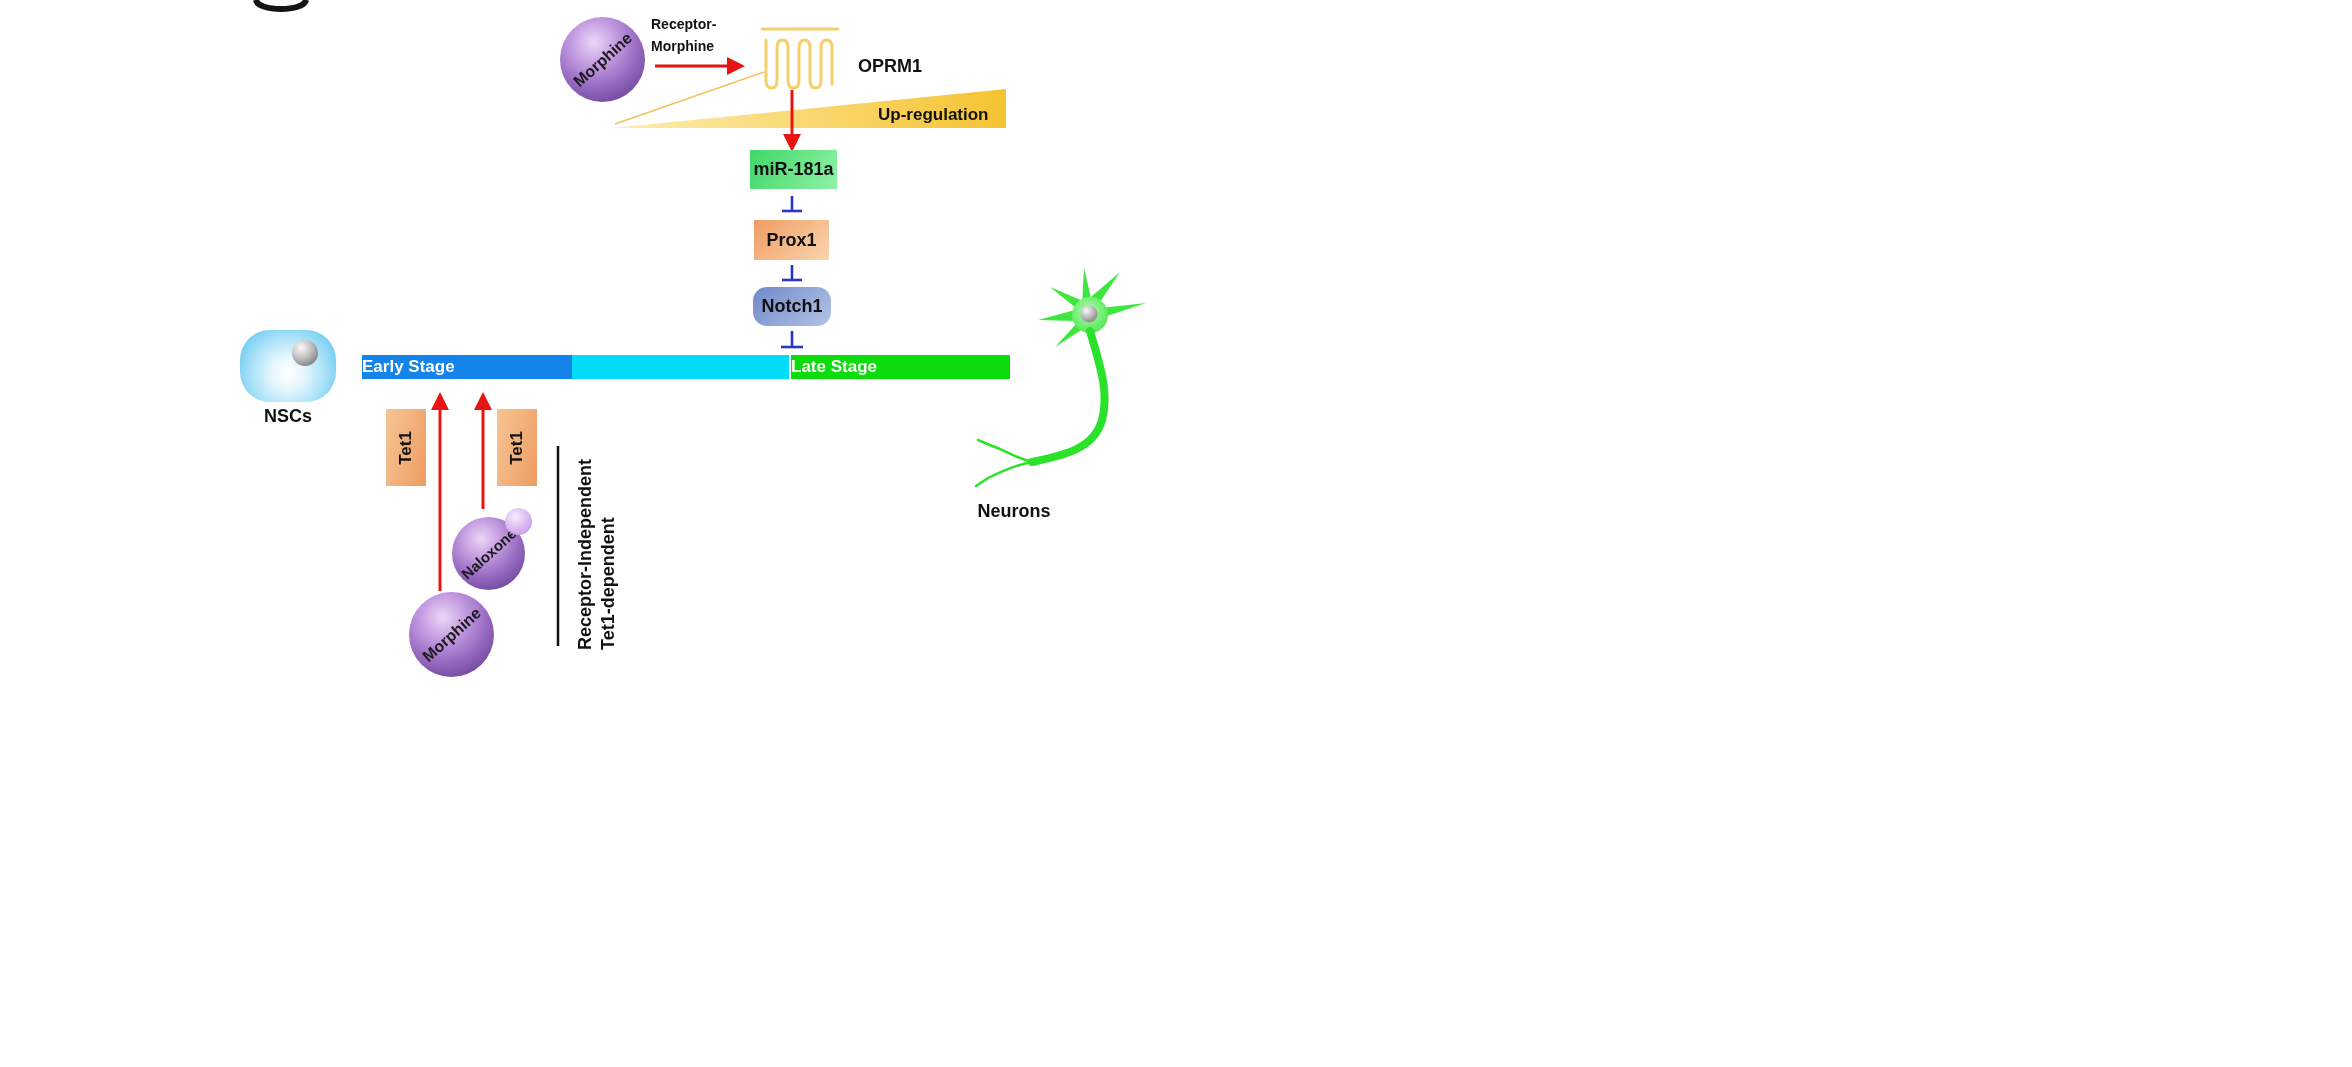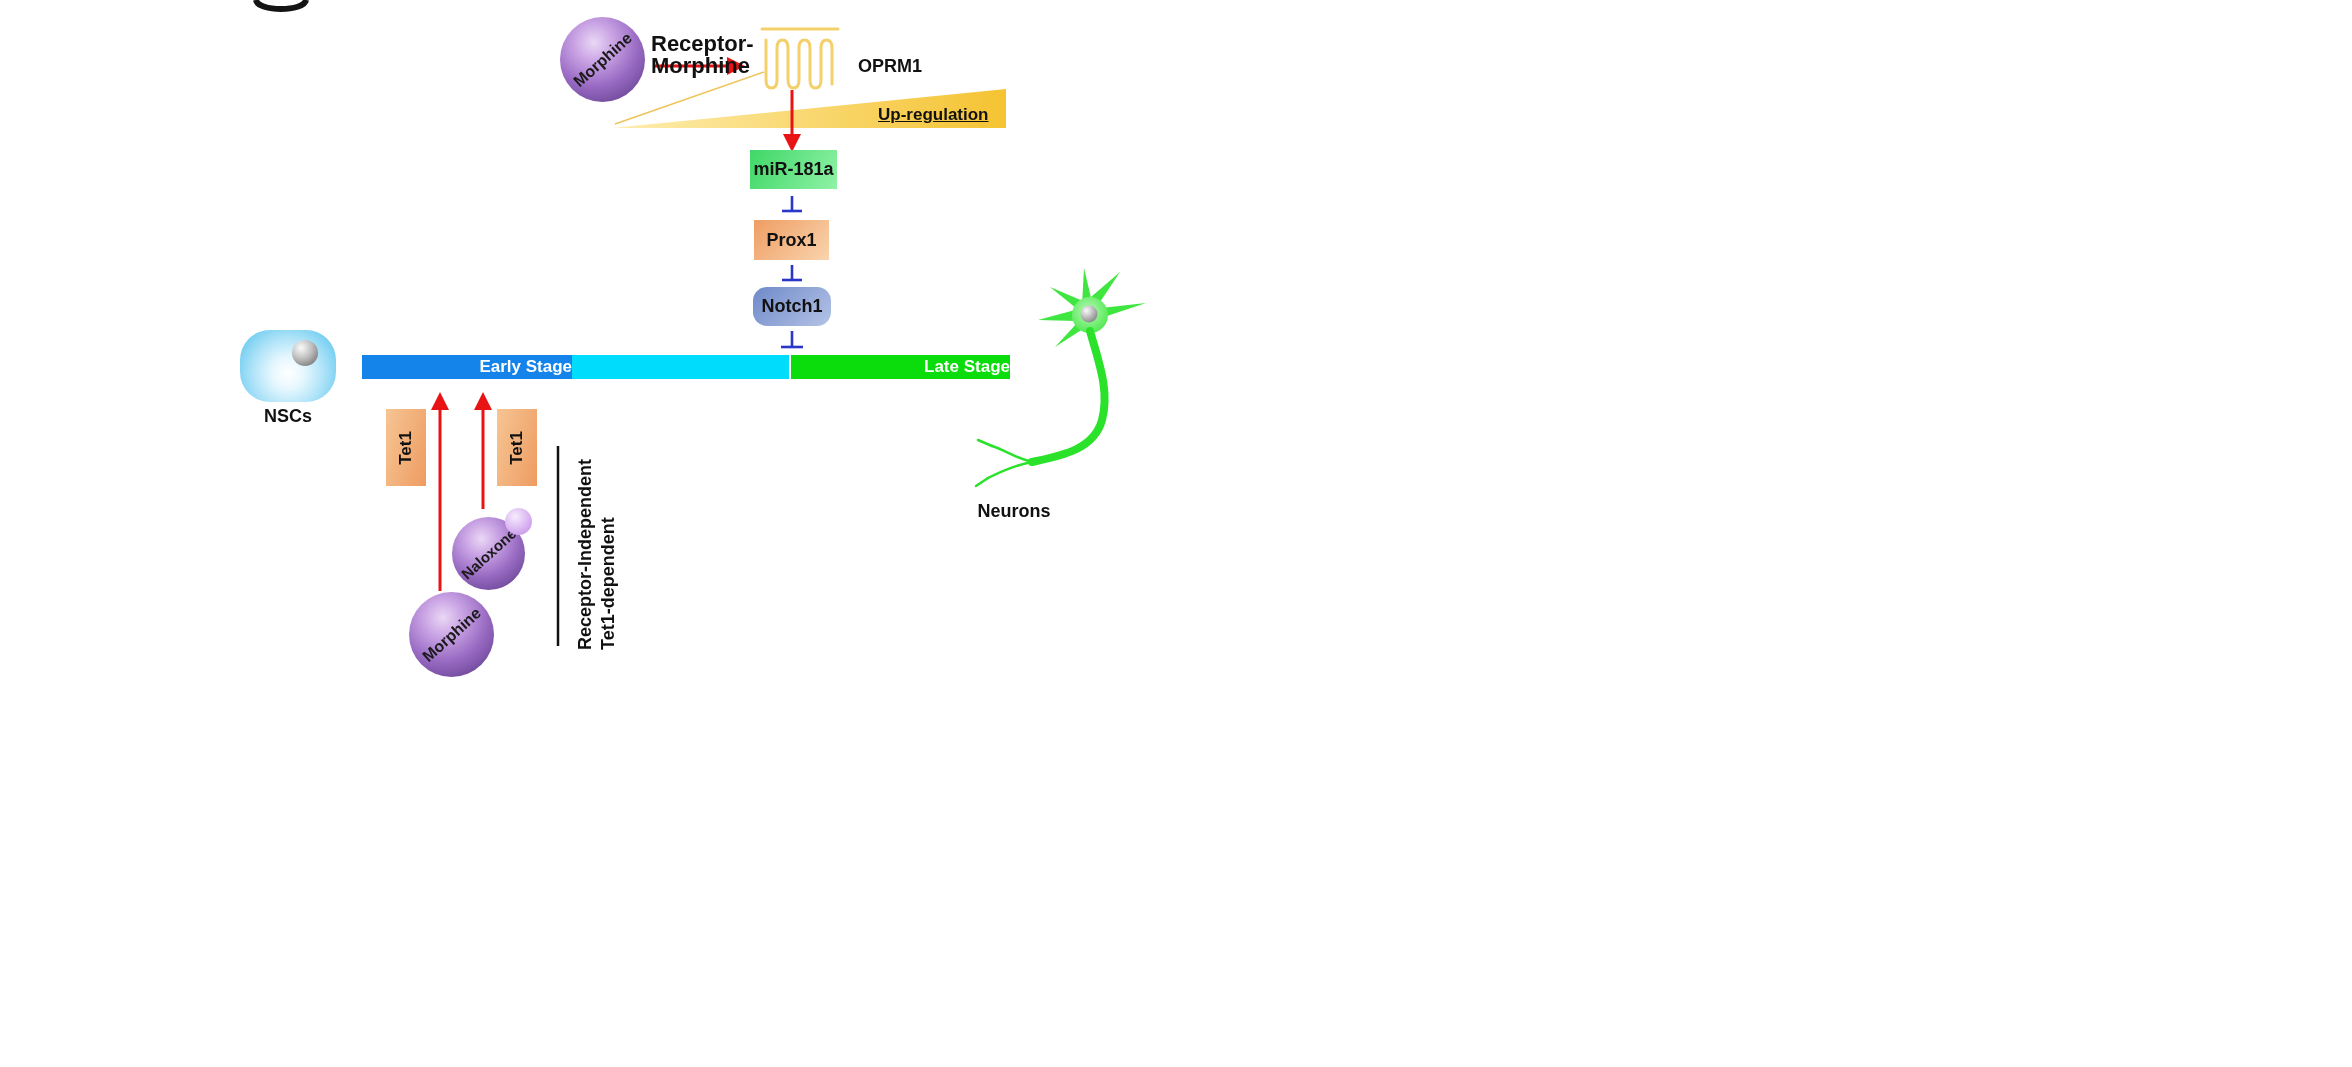--- a/index.html
+++ b/index.html
@@ -36,21 +36,21 @@
   }
   .box-mir   { background: linear-gradient(120deg, #3fd767 0%, #8ff2a6 100%); }
   .box-prox  { background: linear-gradient(135deg, #ef9d63 0%, #f9d4ae 100%); }
   .box-notch { background: linear-gradient(135deg, #6f8ac9 0%, #b4c3e6 100%); }
   .box-tet   { background: linear-gradient(105deg, #f6c594 0%, #ee9c61 100%); }
   .box-tet span { transform: rotate(-90deg); font-weight: bold; font-size: 17px; white-space: nowrap; }
 
   
   .stage {
     position: absolute; top: 355px; height: 24px;
-    display: flex; align-items: center; justify-content: flex-end;
+    display: flex; align-items: center; justify-content: flex-start;
     color: #ffffff; font-weight: bold; font-size: 17px;
   }
 
   
   .nsc-cell {
     border-radius: 30px;
     background: radial-gradient(circle at 50% 60%, #ffffff 0%, #e6f7fe 25%, #aee3f8 55%, #6fccf1 85%, #57c3ee 100%);
   }
   .gray-ball {
     border-radius: 50%;
@@ -134,28 +134,28 @@
         <path d="M 992 446 L 978 440"></path>
         <path d="M 988 478 L 976 486"></path>
       </g>
     </g>
   </svg>
 
   <div class="abs sphere" style="left:560px; top:17px; width:85px; height:85px;">
     <span>Morphine</span>
   </div>
 
-  <div class="abs lbl" style="left:651px; top:13px; font-size:22px; line-height:22px;margin-top:20px;">
+  <div class="abs lbl" style="left:651px; top:13px; font-size:14px; line-height:22px;">
     <div>Receptor-</div>
     <div>Morphine</div>
   </div>
 
   <div class="abs lbl" style="left:842px; top:56px; font-size:18px;margin-left:16px;">OPRM1</div>
 
-  <div class="abs lbl" style="left:878px; top:105px; font-size:17px;text-decoration:underline;">Up-regulation</div>
+  <div class="abs lbl" style="left:878px; top:105px; font-size:17px;">Up-regulation</div>
 
   <div class="abs pbox box-mir" style="left:750px; top:150px; width:87px; height:39px;">
     <span>miR-181a</span>
   </div>
   <div class="abs pbox box-prox" style="left:754px; top:220px; width:75px; height:40px;">
     <span>Prox1</span>
   </div>
   <div class="abs pbox box-notch" style="left:753px; top:287px; width:78px; height:39px;border-radius:14px;">
     <span>Notch1</span>
   </div>

